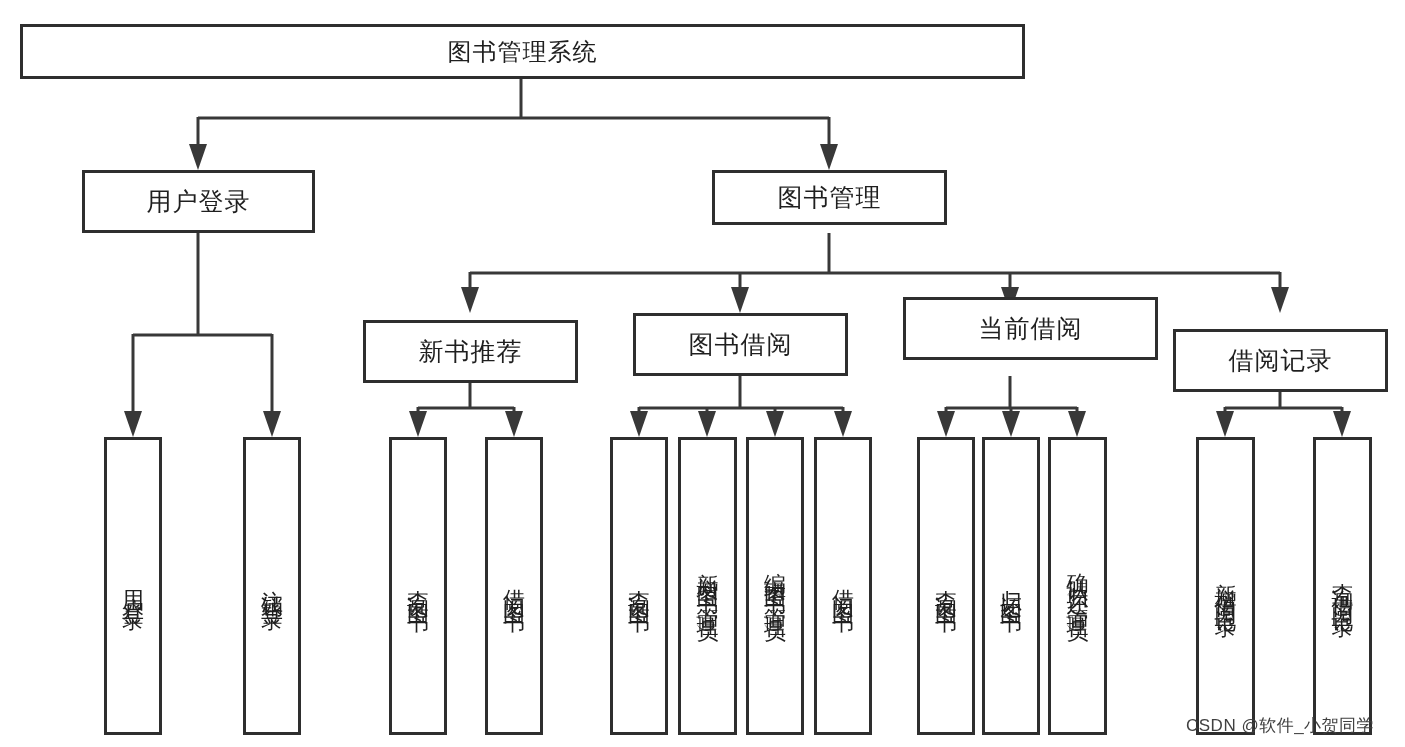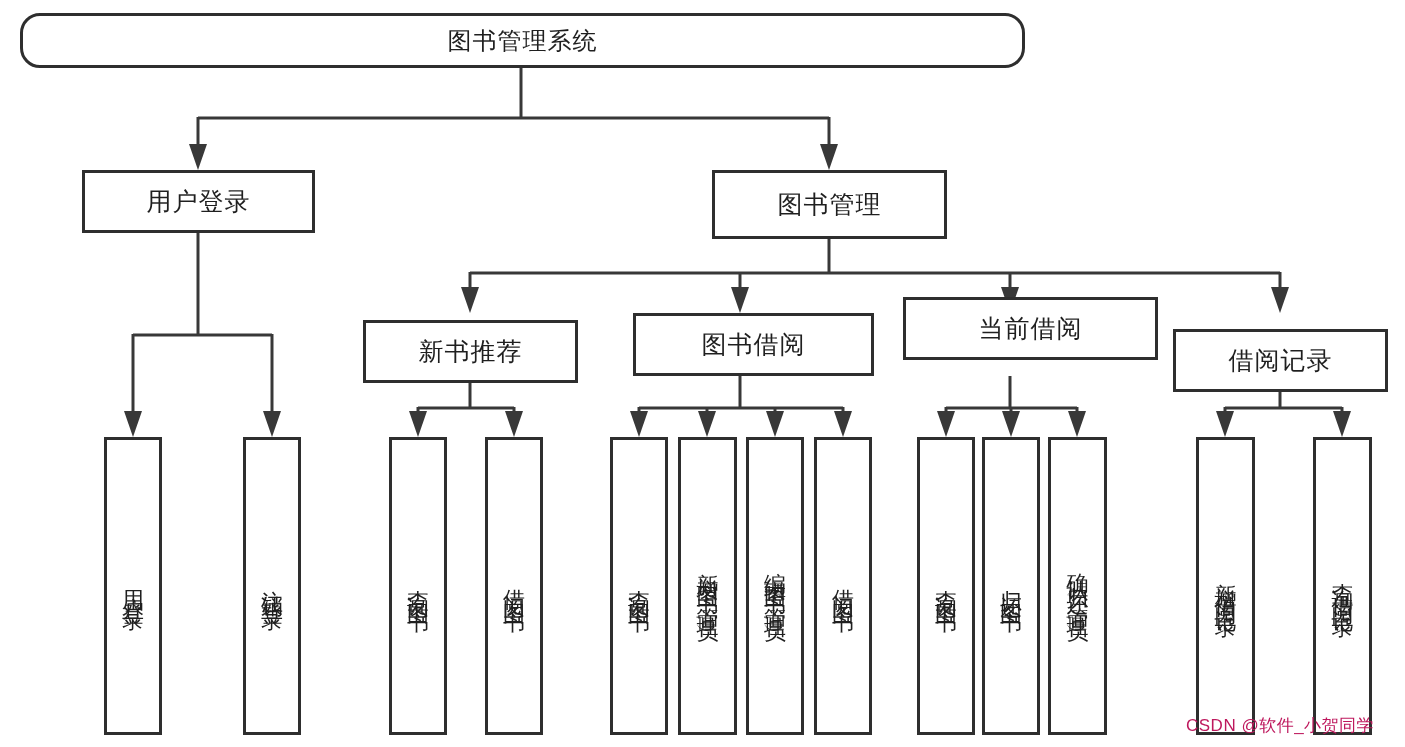--- a/index.html
+++ b/index.html
@@ -16,21 +16,21 @@
   }
   .hbox { font-size:25px; letter-spacing:1px; }
   .root { font-size:24px; }
   .vbox { font-size:22px; }
   .vbox .vtext {
     writing-mode:vertical-rl; text-orientation:mixed; letter-spacing:7px;
     line-height:1; white-space:nowrap;
   }
   .watermark {
     position:absolute; left:1186px; top:714px; z-index:2;
-    font-size:17px; color:#be185d; letter-spacing:0.5px; white-space:nowrap;
+    font-size:17px; color:#404040; letter-spacing:0.5px; white-space:nowrap;
   }
 </style>
 </head>
 <body>
 
 <div id="canvas">
 
   <svg id="wires" width="1405" height="747" viewBox="0 0 1405 747">
     <g stroke="#383838" stroke-width="3" fill="none">
 
@@ -93,35 +93,35 @@
       <polygon points="766,411 784,411 775,437"></polygon>
       <polygon points="834,411 852,411 843,437"></polygon>
       <polygon points="937,411 955,411 946,437"></polygon>
       <polygon points="1002,411 1020,411 1011,437"></polygon>
       <polygon points="1068,411 1086,411 1077,437"></polygon>
       <polygon points="1216,411 1234,411 1225,437"></polygon>
       <polygon points="1333,411 1351,411 1342,437"></polygon>
     </g>
   </svg>
 
-  <div class="node hbox root" style="left:20px; top:13px; width:1005px; height:55px;border-radius:20px;">
+  <div class="node hbox root" style="left:20px; top:24px; width:1005px; height:55px;">
     <span>图书管理系统</span>
   </div>
 
   <div class="node hbox" style="left:82px; top:170px; width:233px; height:63px;">
     <span>用户登录</span>
   </div>
-  <div class="node hbox" style="left:712px; top:170px; width:235px; height:69px;">
+  <div class="node hbox" style="left:712px; top:170px; width:235px; height:55px;">
     <span>图书管理</span>
   </div>
 
   <div class="node hbox" style="left:363px; top:320px; width:215px; height:63px;">
     <span>新书推荐</span>
   </div>
-  <div class="node hbox" style="left:633px; top:313px; width:241px; height:63px;">
+  <div class="node hbox" style="left:633px; top:313px; width:215px; height:63px;">
     <span>图书借阅</span>
   </div>
   <div class="node hbox" style="left:903px; top:297px; width:255px; height:63px;">
     <span>当前借阅</span>
   </div>
   <div class="node hbox" style="left:1173px; top:313px; width:215px; height:63px;margin-top:16px;">
     <span>借阅记录</span>
   </div>
 
   <div class="node vbox" style="left:104px; top:437px; width:58px; height:298px;">

